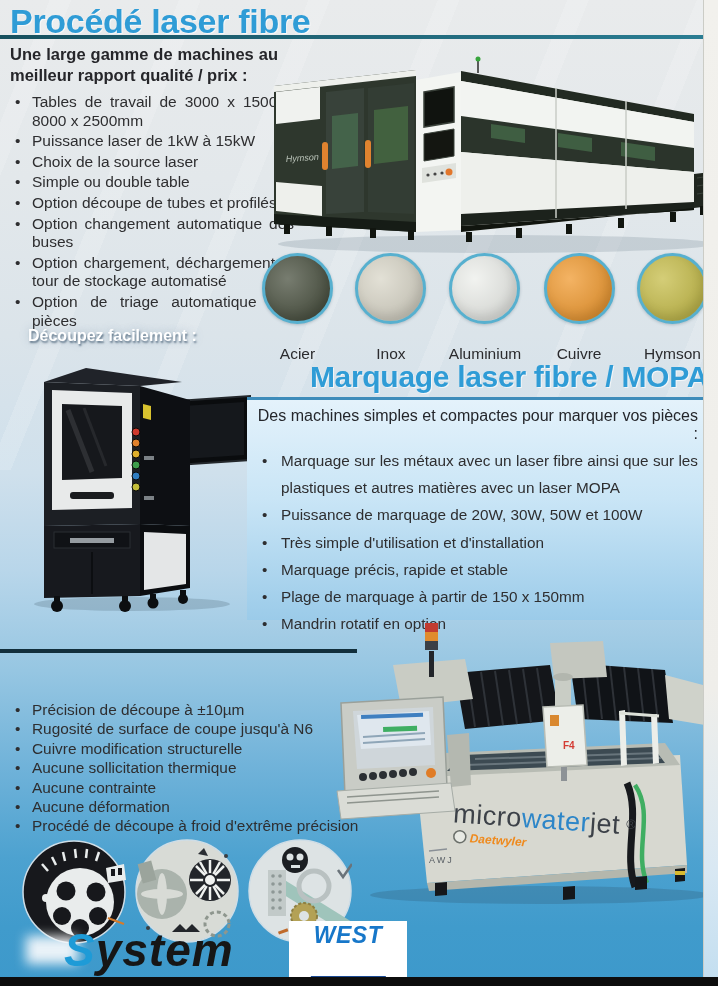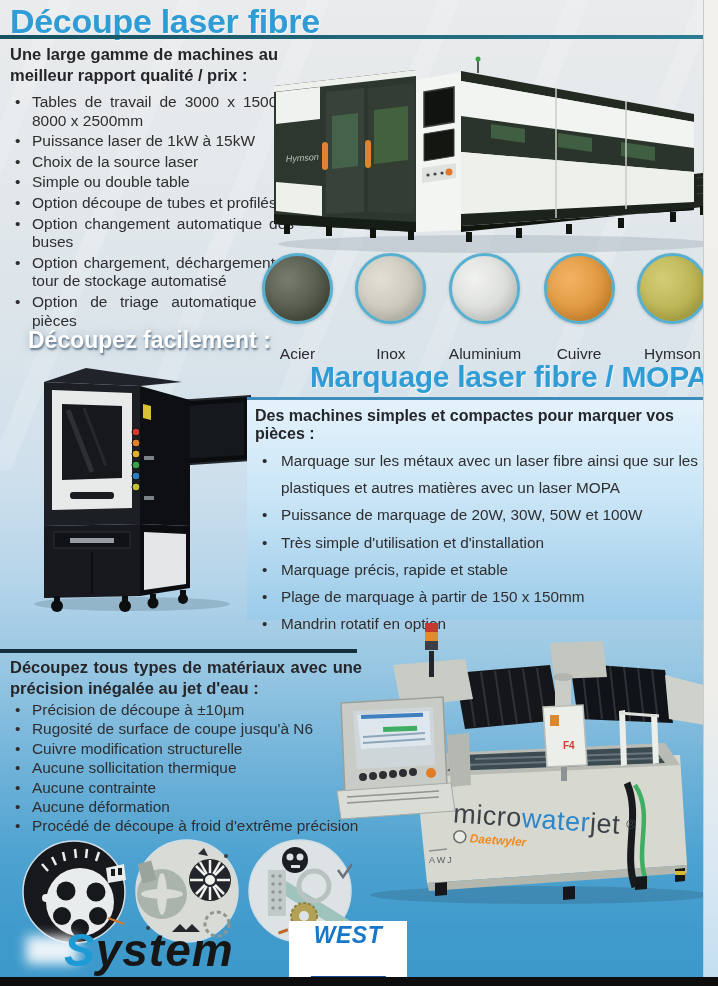--- a/index.html
+++ b/index.html
@@ -33,26 +33,26 @@
   ul.blist li::before { content:"\2022"; position:absolute; left:7px; top:0; }
   #bullets1 { left:8px; top:93px; width:286px; font-size:15.5px; line-height:1.2; }
   #bullets1 li { margin-bottom:2px; }
   #bullets3 { left:8px; top:700px; width:356px; font-size:15.4px; line-height:1.26; }
   
   #materials { left:262px; top:253px; width:446px; display:flex; justify-content:space-between; }
   .mat { display:flex; flex-direction:column; align-items:center; }
   .mat-circle { width:71px; height:71px; border-radius:50%; border:3px solid #57b0cf;
                 box-shadow:0 1px 3px rgba(30,60,80,.25), inset -4px -6px 10px rgba(0,0,0,.10); }
   .mat-label { margin-top:21px; font-size:15.5px; color:#2b2b2e; }
-  #cutout-label { left:28px; top:327px; font-size:23px; font-weight:bold; color:#fff;
+  #cutout-label { left:28px; top:327px; font-size:16px; font-weight:bold; color:#fff;
                   text-shadow:1px 2px 2px rgba(45,70,95,.65), 0 0 8px rgba(90,120,150,.35); }
   
   #box2 { left:247px; top:400px; width:461px; height:220px; padding:7px 10px 0 8px;
           background:linear-gradient(180deg,#e4f2fb 0%,#c9e5f6 45%,#9bcbe9 100%); }
-  #intro2 { font-size:16px; font-weight:bold; color:#24262b; margin-bottom:4px; }
+  #intro2 { font-size:16px; font-weight:normal; color:#24262b; margin-bottom:4px;text-align:right; }
   #bullets2 { position:static; }
   #bullets2 li { font-size:15.3px; line-height:1.78; padding-left:26px; }
   
   #blur-patch { left:26px; top:936px; width:52px; height:28px; background:rgba(248,250,252,.92); filter:blur(6px); }
   #system-logo { left:64px; top:923px; font-size:46px; font-style:italic; font-weight:600;
                  letter-spacing:1px; color:#161616; }
   #system-logo .ini { color:#1e9bd7; }
   #west-logo { left:289px; top:921px; width:118px; height:58px; background:#fff;
                display:flex; flex-direction:column; align-items:center; justify-content:flex-start; padding-top:3px;gap:27px; }
   .west-top { color:#1777c9; font-weight:bold; font-style:italic; font-size:23px; line-height:1; letter-spacing:.5px; }
@@ -64,21 +64,21 @@
   #bottom-bar { left:0; top:977px; width:718px; height:9px; background:#0d0d0d; z-index:5; }
   #edge-strip { right:0; top:0; width:15px; height:986px; border-left:1px solid #cbccc6;
                 background:linear-gradient(180deg,#f2f1ed 0%,#efeeea 70%,#d9e8f3 88%,#c2def0 100%); }
 </style>
 </head>
 <body>
 
 <div id="page">
   <div class="sheen"></div>
 
-  <div id="title1" class="abs sec-title">Découpe laser fibre</div>
+  <div id="title1" class="abs sec-title">Procédé laser fibre</div>
   <div id="rule1" class="rule"></div>
   <div id="intro1" class="intro">Une large gamme de machines au meilleur rapport qualité / prix :</div>
 
   <ul id="bullets1" class="blist">
     <li>Tables de travail de 3000 x 1500 à 8000 x 2500mm</li>
     <li>Puissance laser de 1kW à 15kW</li>
     <li>Choix de la source laser</li>
     <li>Simple ou double table</li>
     <li>Option découpe de tubes et profilés</li>
     <li>Option changement automatique des buses</li>
@@ -227,21 +227,20 @@
       <li>Marquage sur les métaux avec un laser fibre ainsi que sur les plastiques et autres matières avec un laser MOPA</li>
       <li>Puissance de marquage de 20W, 30W, 50W et 100W</li>
       <li>Très simple d'utilisation et d'installation</li>
       <li>Marquage précis, rapide et stable</li>
       <li>Plage de marquage à partir de 150 x 150mm</li>
       <li>Mandrin rotatif en option</li>
     </ul>
   </div>
 
   <div id="rule3" class="rule"></div>
-  <div id="intro3" class="intro">Découpez tous types de matériaux avec une précision inégalée au jet d'eau :</div>
 
   <ul id="bullets3" class="blist">
     <li>Précision de découpe à ±10µm</li>
     <li>Rugosité de surface de coupe jusqu'à N6</li>
     <li>Cuivre modification structurelle</li>
     <li>Aucune sollicitation thermique</li>
     <li>Aucune contrainte</li>
     <li>Aucune déformation</li>
     <li>Procédé de découpe à froid d'extrême précision</li>
   </ul>

